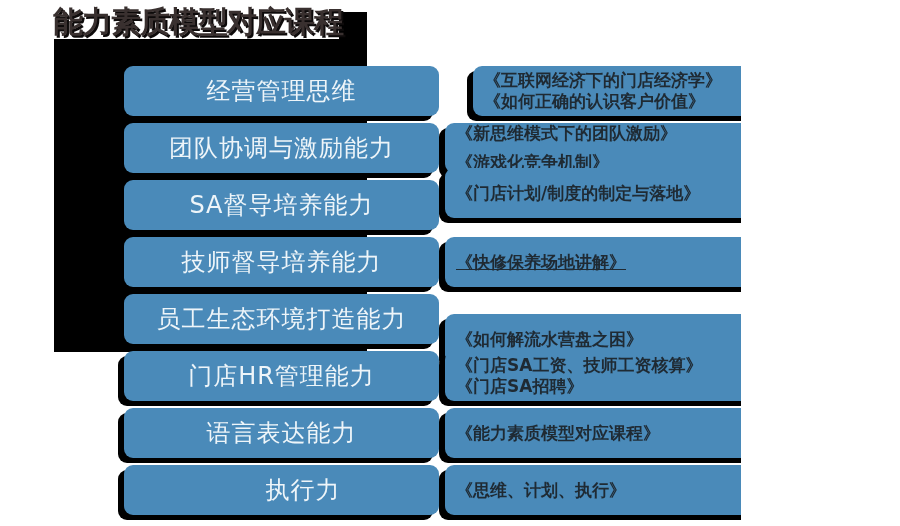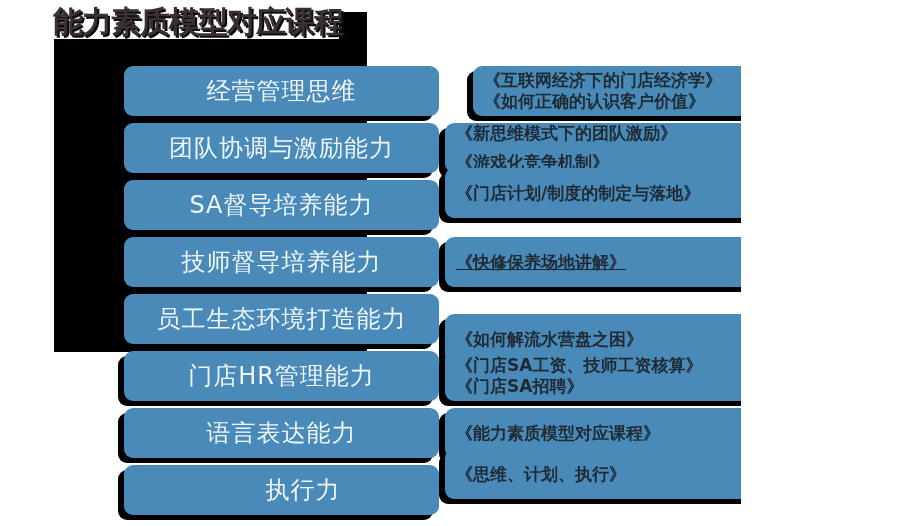--- a/index.html
+++ b/index.html
@@ -101,17 +101,17 @@
       <div class="box ability-box" style="top: 351px;">门店HR管理能力</div>
       <div class="box course-box" style="top: 351px;">
         <div class="course-line">《门店SA工资、技师工资核算》</div>
         <div class="course-line">《门店SA招聘》</div>
       </div>
       <div class="box ability-box" style="top: 408px;">语言表达能力</div>
       <div class="box course-box" style="top: 408px;">
         <div class="course-line">《能力素质模型对应课程》</div>
       </div>
       <div class="box ability-box" style="top: 465px; padding-left: 43px;">执行力</div>
-      <div class="box course-box" style="top: 449px;">
+      <div class="box course-box" style="top: 465px;">
         <div class="course-line">《思维、计划、执行》</div>
       </div>
     </div>
 </div>
 
 </body></html>

